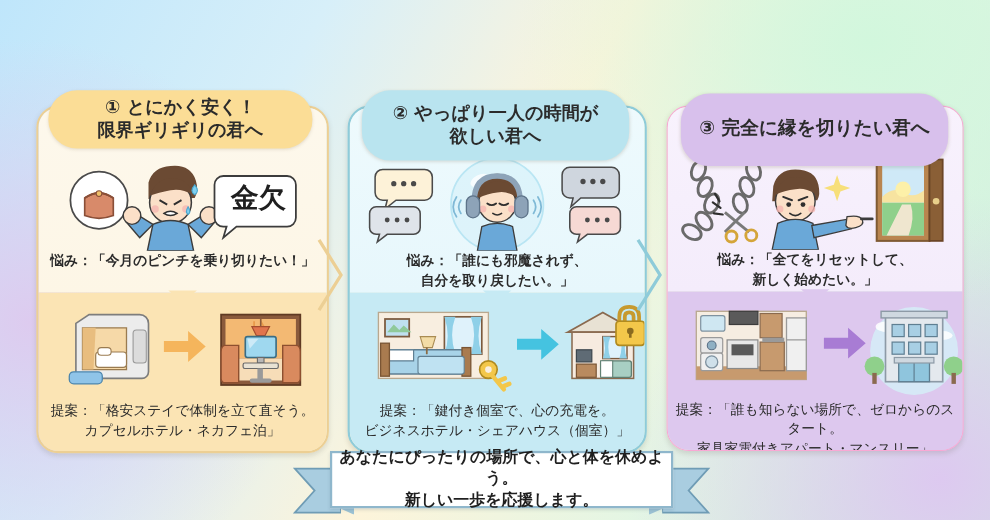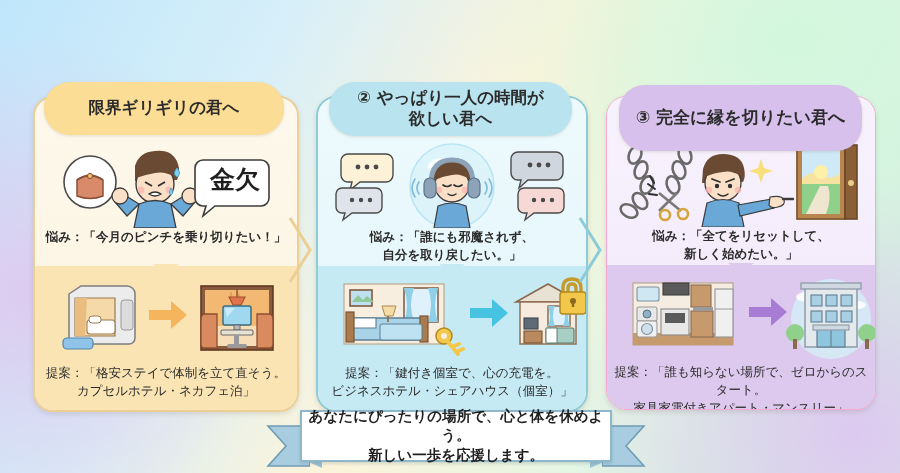--- a/index.html
+++ b/index.html
@@ -57,21 +57,21 @@
   .chev svg{display:block;}
 
   
   .pill{
     position:absolute;top:82px;border-radius:26px;z-index:9;
     display:flex;align-items:center;justify-content:center;text-align:center;
     font-weight:700;color:#2b2b2b;line-height:1.25;
     box-shadow:0 1px 3px rgba(110,95,60,.18);
   }
   #pill1{left:44px;width:240px;height:53px;background:#fbdd96;font-size:16.5px;}
-  #pill2{left:329px;width:243px;height:54px;background:#b9e4ef;font-size:16.5px;}
+  #pill2{left:329px;width:243px;height:64px;background:#b9e4ef;font-size:16.5px;}
   #pill3{left:619px;width:243px;height:66px;top:85px;background:#d8c0ec;font-size:17px;}
 
   
   .illo{position:absolute;left:0;right:0;top:42px;height:86px;}
   .worry{
     position:absolute;left:8px;right:8px;top:130px;
     text-align:center;font-size:12.5px;font-weight:700;color:#2b2b2b;line-height:1.45;
   }
   .illo2{position:absolute;left:0;right:0;top:10px;height:84px;}
   .advice{
@@ -405,20 +405,21 @@
       </div>
       <div class="advice">
         <div>提案：「誰も知らない場所で、ゼロからのスタート。</div>
         <div>家具家電付きアパート・マンスリー」</div>
       </div>
     </div>
   </div>
 
   <div class="pill" id="pill1">
     <div>
+      <div>① とにかく安く！</div>
       <div>限界ギリギリの君へ</div>
     </div>
   </div>
   <div class="pill" id="pill2">
     <div>
       <div>② やっぱり一人の時間が</div>
       <div>欲しい君へ</div>
     </div>
   </div>
   <div class="pill" id="pill3">

